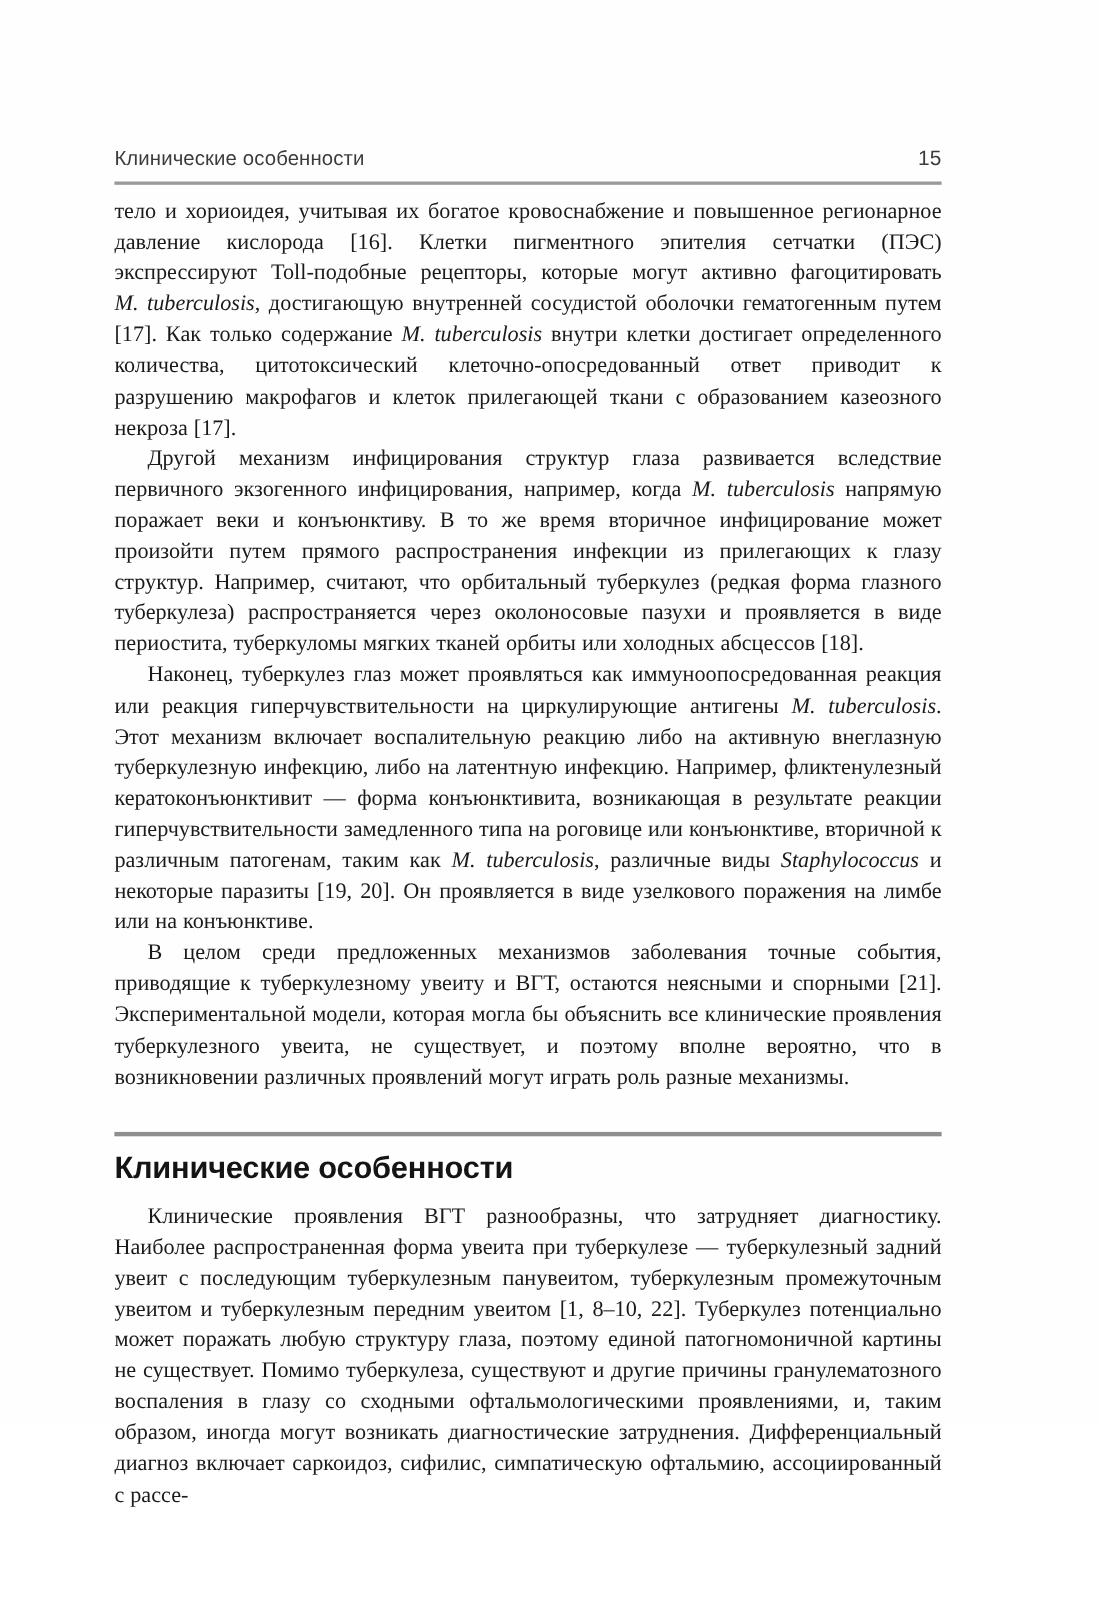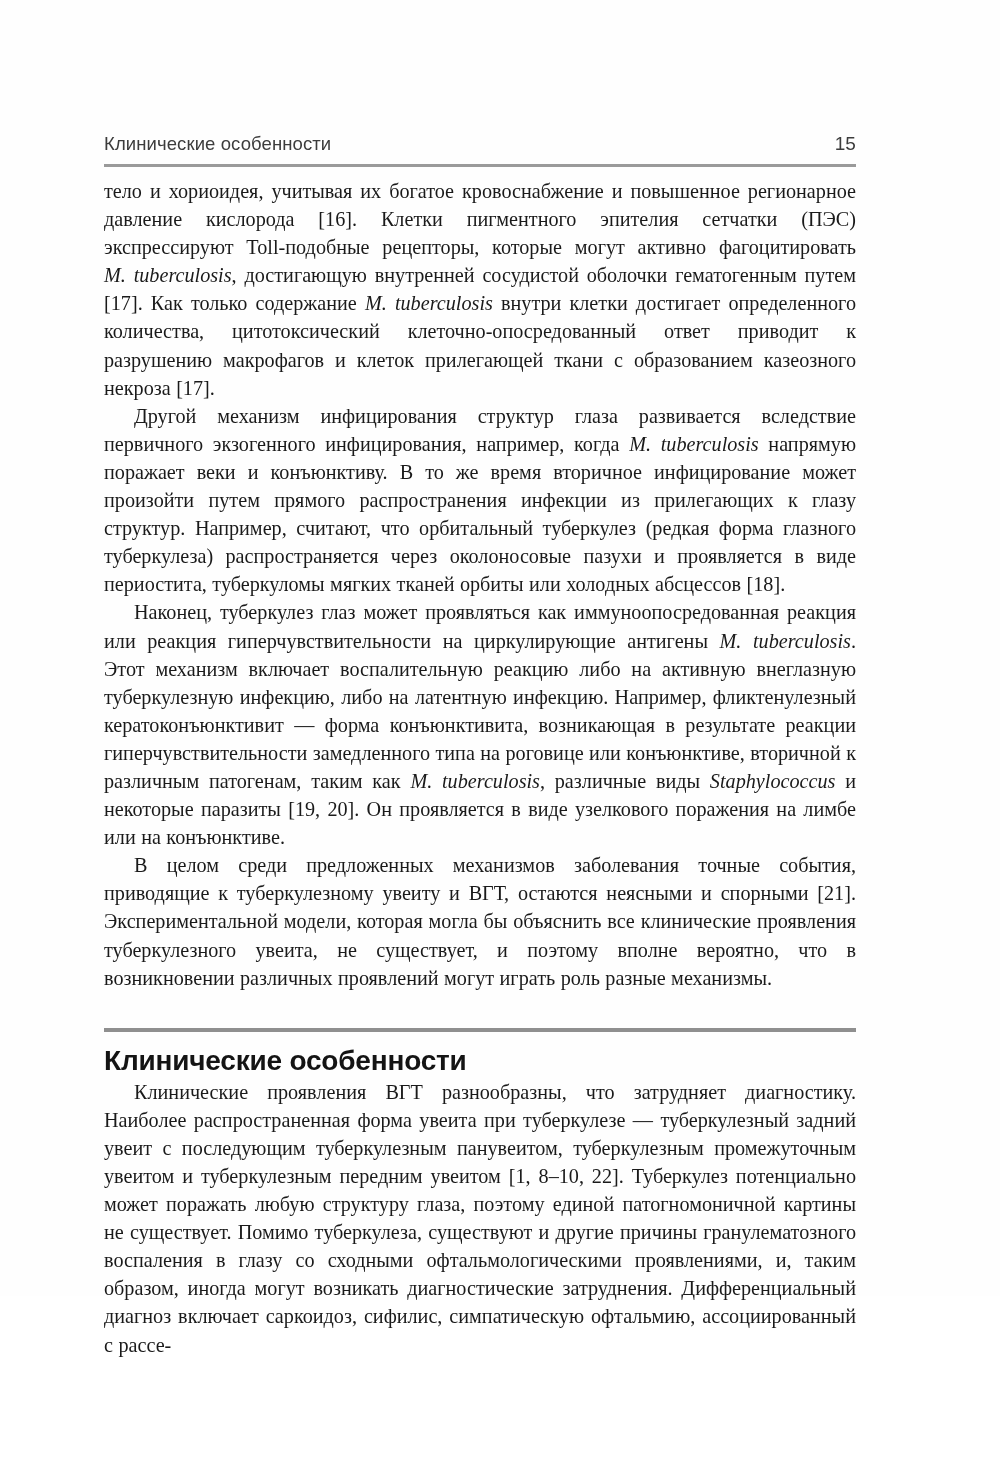--- a/index.html
+++ b/index.html
@@ -93,21 +93,21 @@
   .section-heading {
     margin: 12px 0 0 0;
     font-family: "Liberation Sans", "DejaVu Sans", sans-serif;
     font-size: 28px;
     font-weight: bold;
     color: #141414;
     letter-spacing: -0.2px;
     line-height: 34px;
   }
   .section-body {
-    margin-top: 0;
+    margin-top: 13px;
   }
 </style>
 </head>
 <body>
 
 <div class="page">
   <div class="content">
 
     <div class="running-head">
       <span class="running-head-title">Клинические особенности</span>

